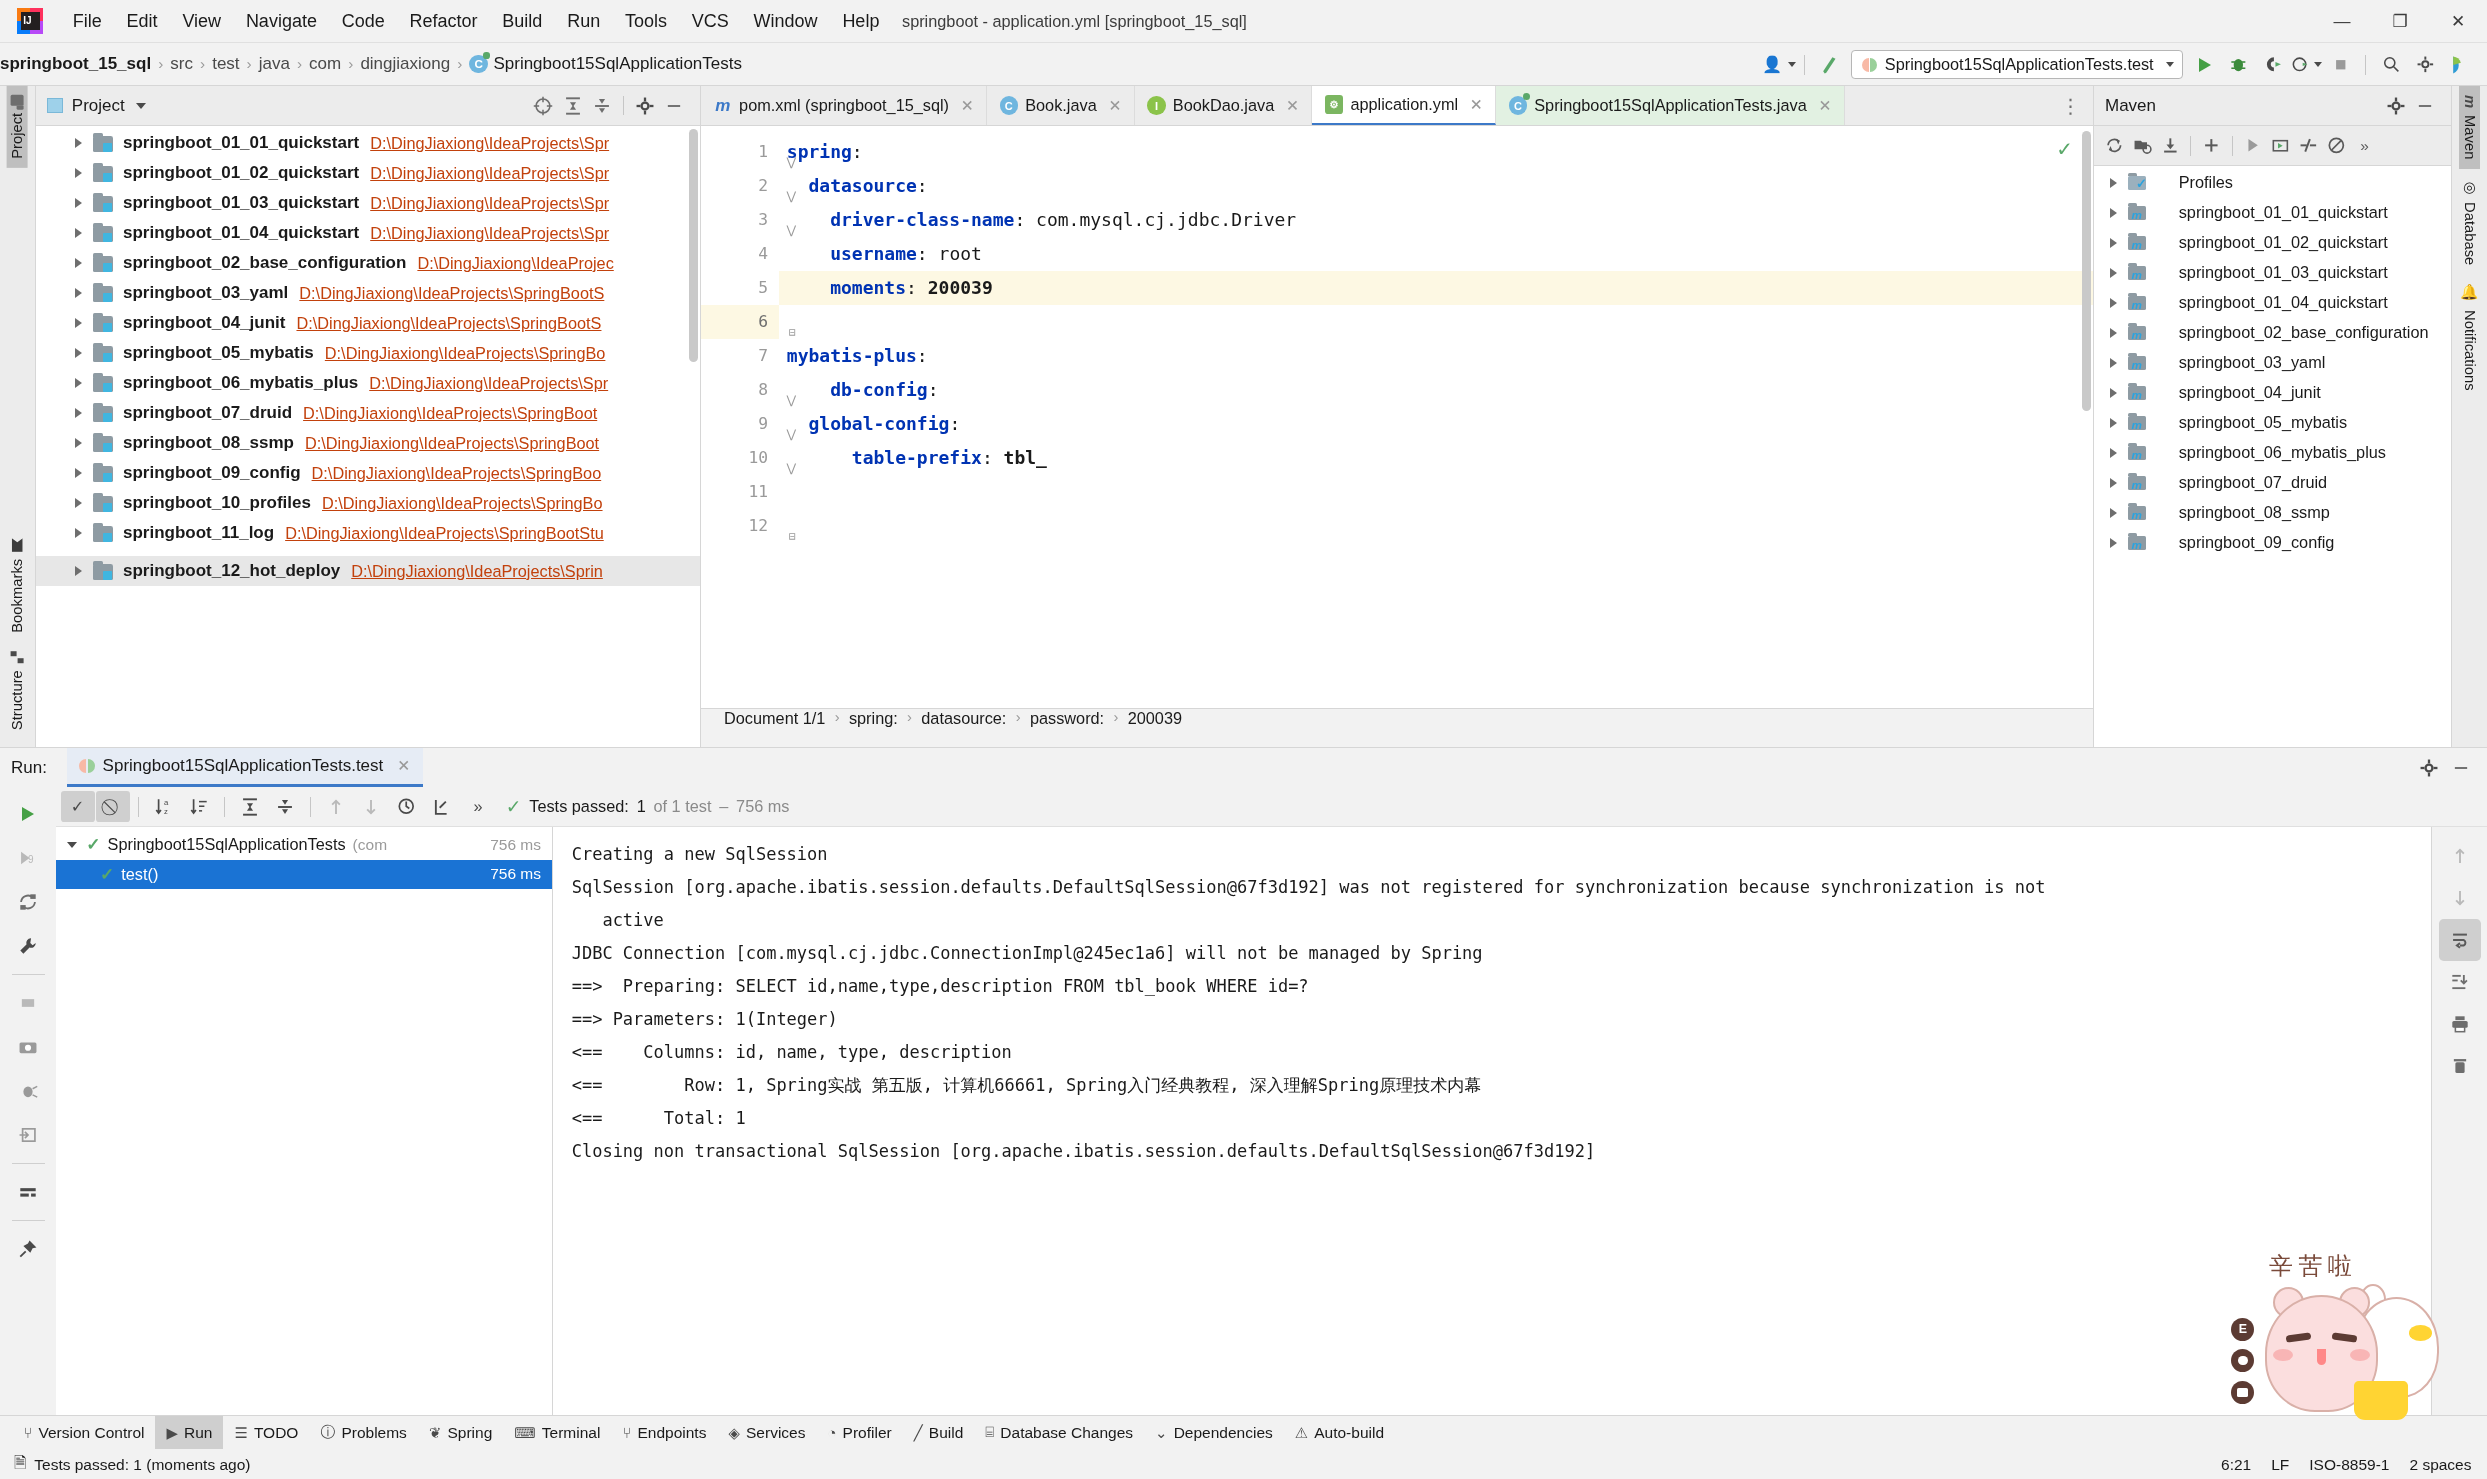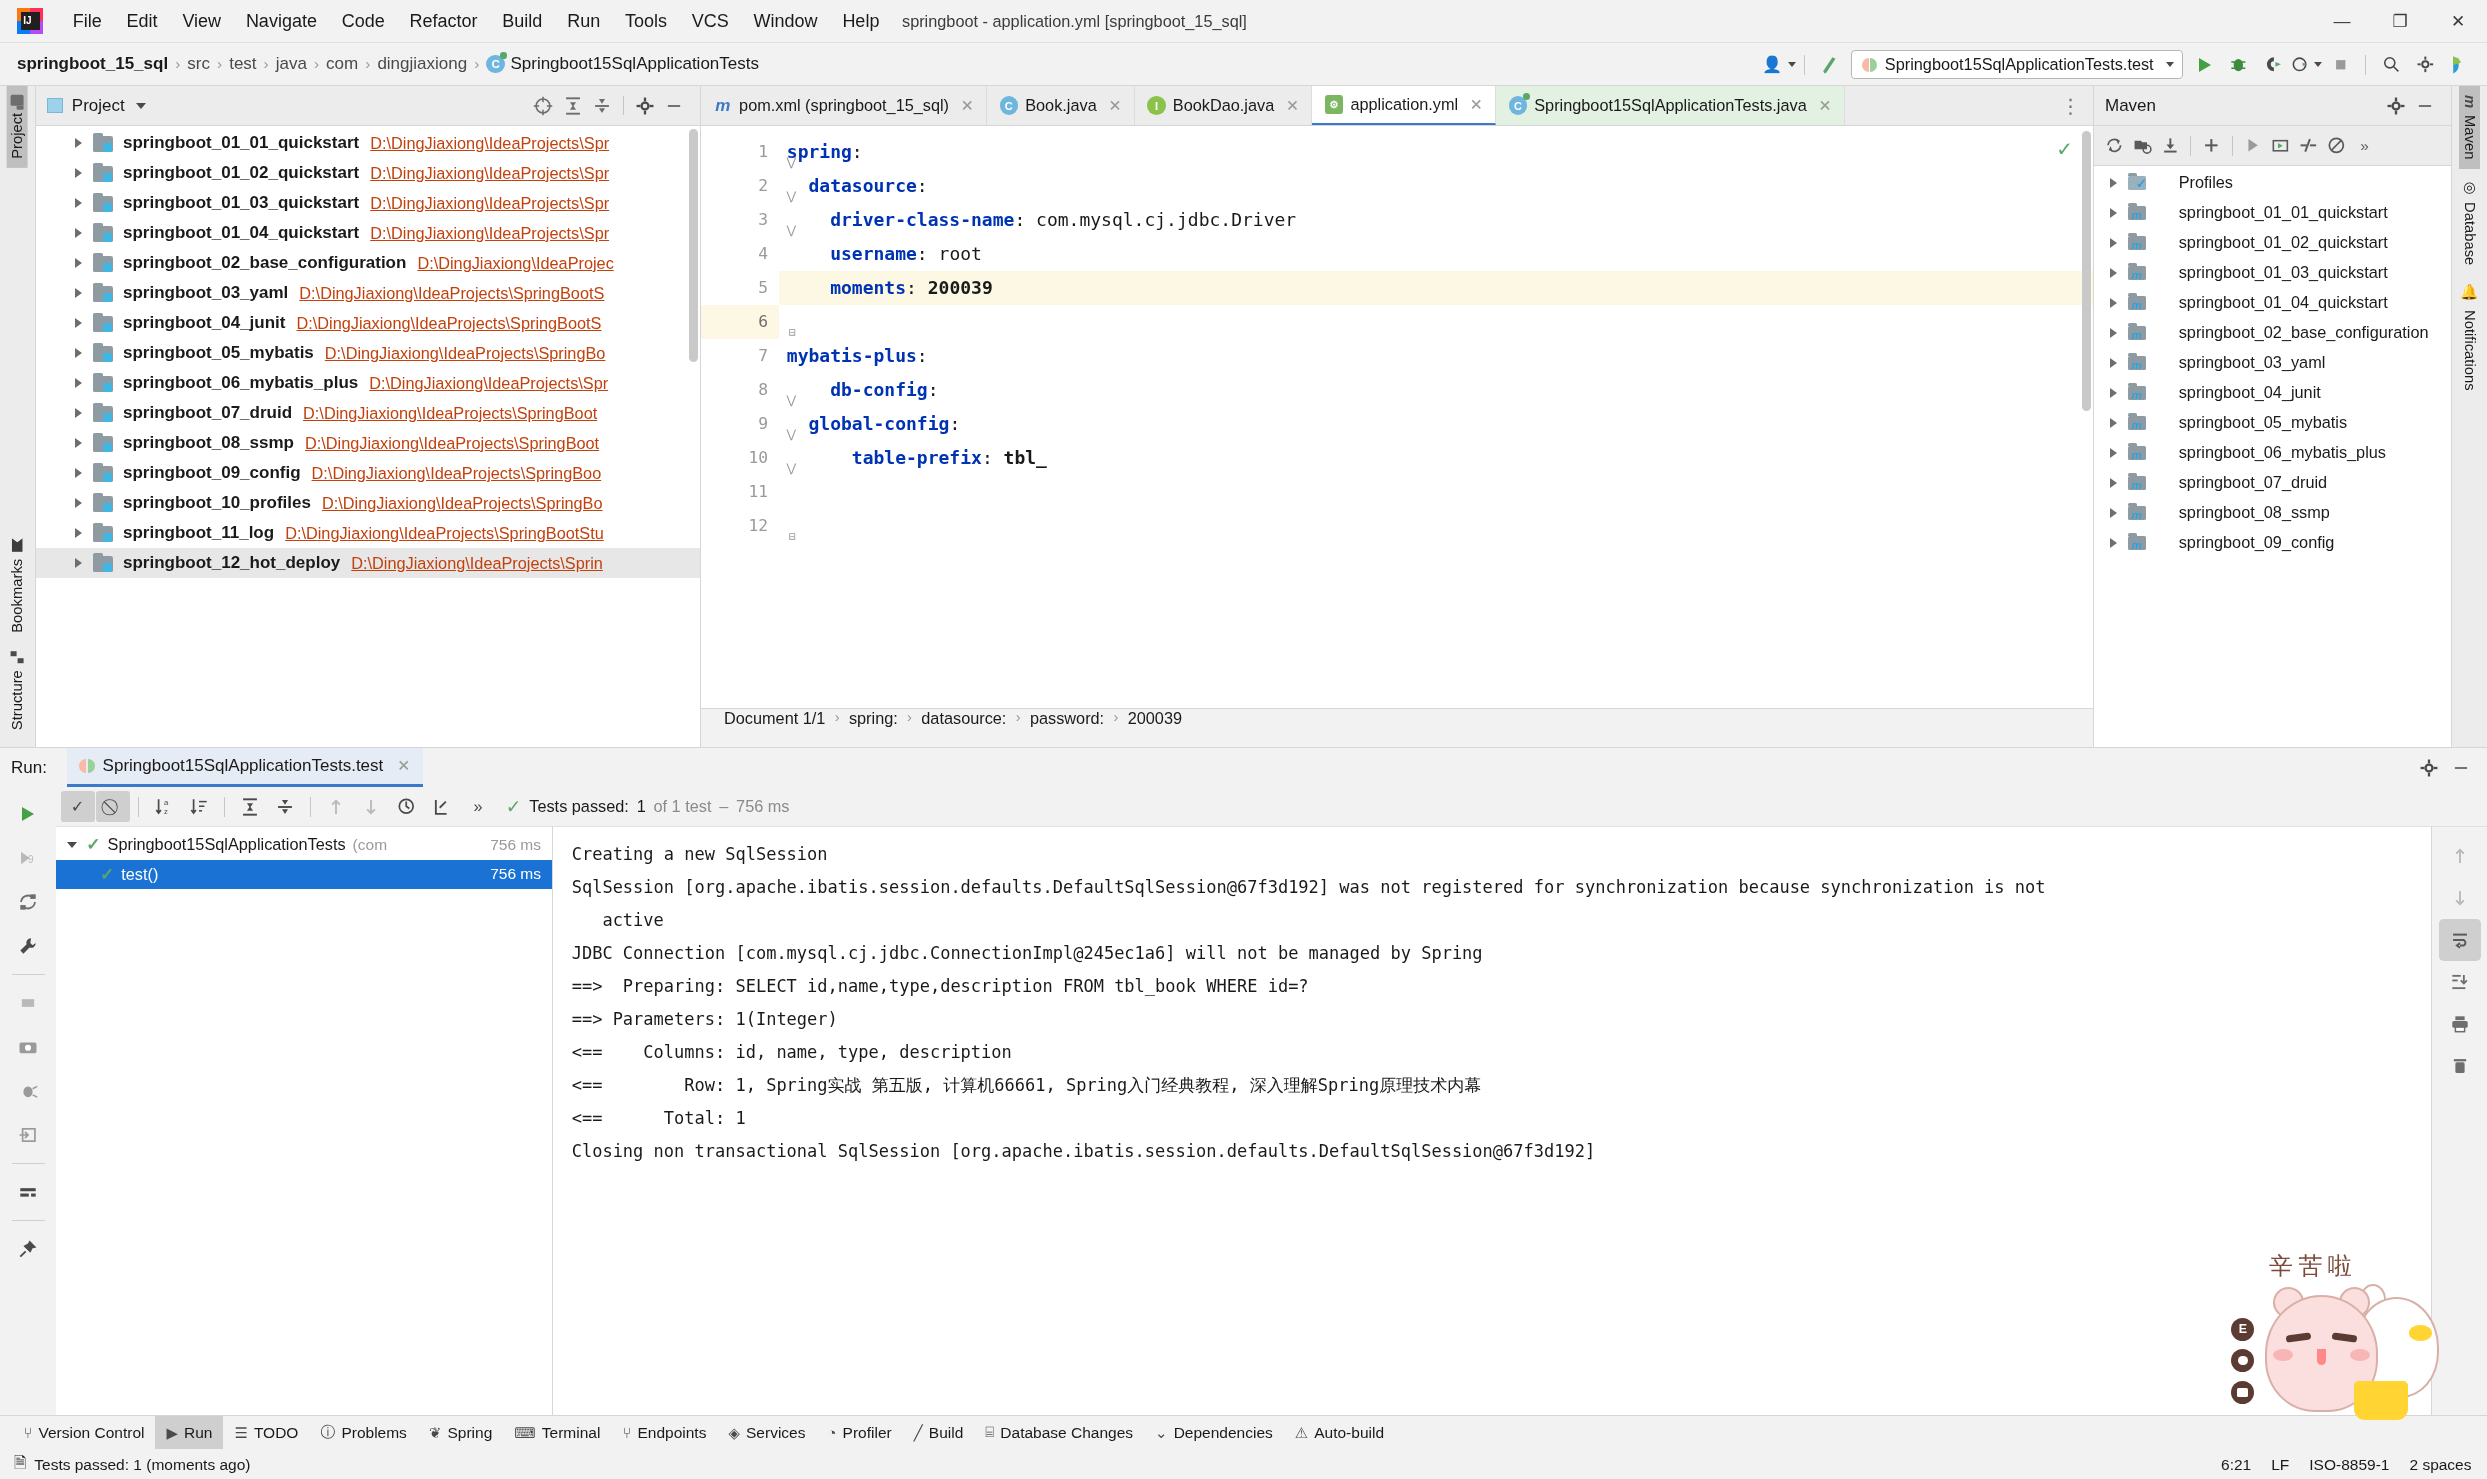--- a/index.html
+++ b/index.html
@@ -37,21 +37,21 @@
     font-size: 16.3px; color: #3c3c3c; white-space: nowrap;
   }
   .win-ctrls { position: absolute; right: 0; top: 0; height: 43px; display: flex; align-items: center; }
   .win-btn { width: 58px; height: 43px; display: flex; align-items: center; justify-content: center; font-size: 17px; color: #3c3c3c; }
 
   
   .navbar {
     height: 43px; flex: 0 0 43px; background: #f2f2f2; display: flex; align-items: center;
     border-bottom: 0.8px solid #d6d6d6; position: relative;
   }
-  .crumbs { display: flex; align-items: center; margin-left: 17px; }
+  .crumbs { display: flex; align-items: center; }
   .crumb { font-size: 17px; color: #1a1a1a; white-space: nowrap; }
   .crumb.bold { font-weight: bold; }
   .crumb.dim { color: #4a4a4a; }
   .crumb-sep { color: #9a9a9a; font-size: 15.5px; margin: 0 7px; }
   .crumb-ico {
     display: inline-block; width: 18.7px; height: 18.7px; border-radius: 50%;
     background: #6fb6df; color: #fff; font-size: 11.7px; text-align: center;
     line-height: 18.7px; margin-right: 5.4px; vertical-align: -3.1px; font-weight: bold;
     position: relative;
   }
@@ -105,21 +105,21 @@
   }
   .panel-head .sq { width: 15.5px; height: 15.5px; background: #9ed1ea; border: 1.6px solid #7ab8d8; margin-right: 9.3px; }
   .panel-head .ttl { font-size: 17px; color: #1a1a1a; }
   .panel-head .dn { width: 0;height:0;border-left:5.4px solid transparent;border-right:5.4px solid transparent;border-top:6.2px solid #4a4a4a;margin-left:11px;}
   .panel-head .spacer { flex: 1; }
   .ph-ico { width: 29.5px; height: 29.5px; display: flex; align-items: center; justify-content: center; color: #6e6e6e; }
   .ph-sep { width: 0.8px; height: 18.7px; background: #c6c6c6; margin: 0 6.2px; }
 
   .tree { flex: 1; overflow: hidden; position: relative; padding-top: 2.3px; }
   .trow { height: 30px; display: flex; align-items: center; padding-left: 39px; white-space: nowrap; }
-  .trow.sel { background: #e7e7e7; }
+  .trow.sel { background: #e7e7e7; margin-top: 8px; }
   .tarrow { width: 0; height: 0; border-top: 5.4px solid transparent; border-bottom: 5.4px solid transparent;
     border-left: 7px solid #6e6e6e; margin-right: 11px; flex: none; }
   .mod-ico { width: 20px; height: 17px; position: relative; margin-right: 10px; flex: none; }
   .mod-ico .f { position: absolute; left: 0; top: 1.6px; width: 20px; height: 15.5px; background: #8e9ba3; border-radius: 1.6px 2.3px 1.6px 1.6px; }
   .mod-ico .f::before { content:""; position:absolute; left:0; top:-3.1px; width:10px; height:3.9px; background:#8e9ba3; border-radius:1.6px 1.6px 0 0; }
   .mod-ico .b { position: absolute; right: 0.8px; bottom: 0px; width: 9.3px; height: 9.3px; background: #40b6e0; border-radius: 0.8px; }
   .tname { font-size: 17px; font-weight: bold; color: #1a1a1a; }
   .tpath { font-size: 16.3px; color: #c2410c; margin-left: 11px; text-decoration: underline; }
   .tree-scroll { position: absolute; right: 1.6px; top: 0; width: 9.3px; background: #c9c9c9; border-radius: 4.7px; }
 

